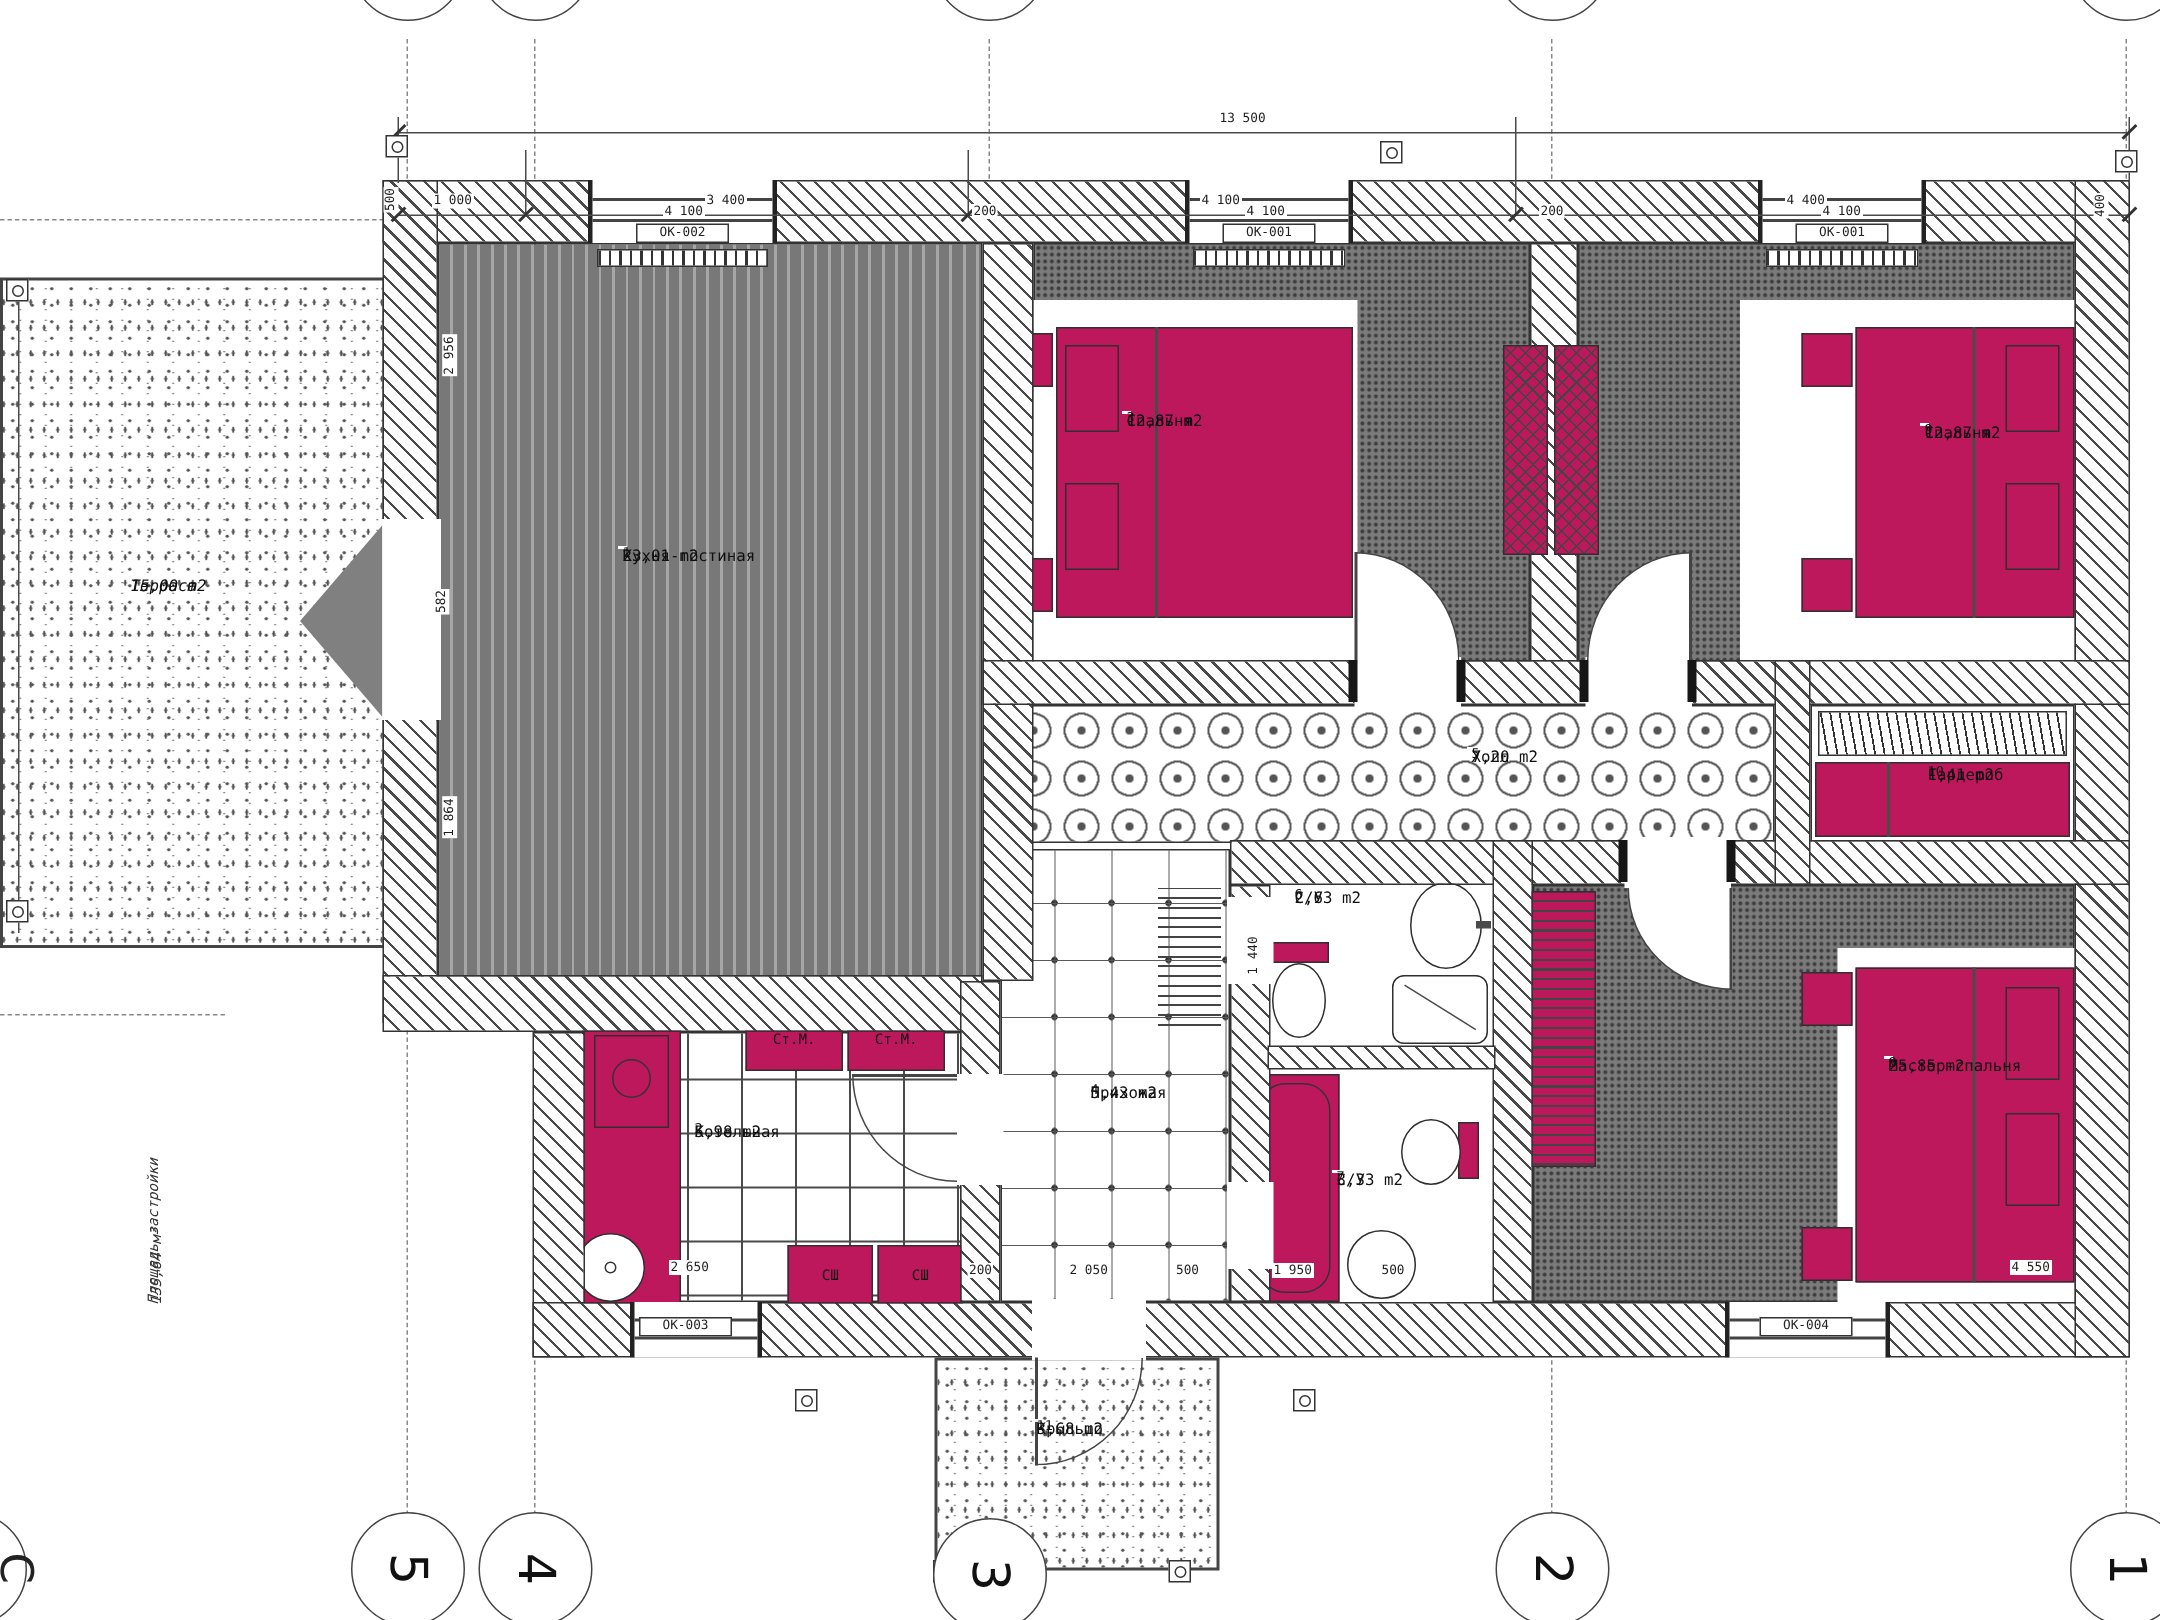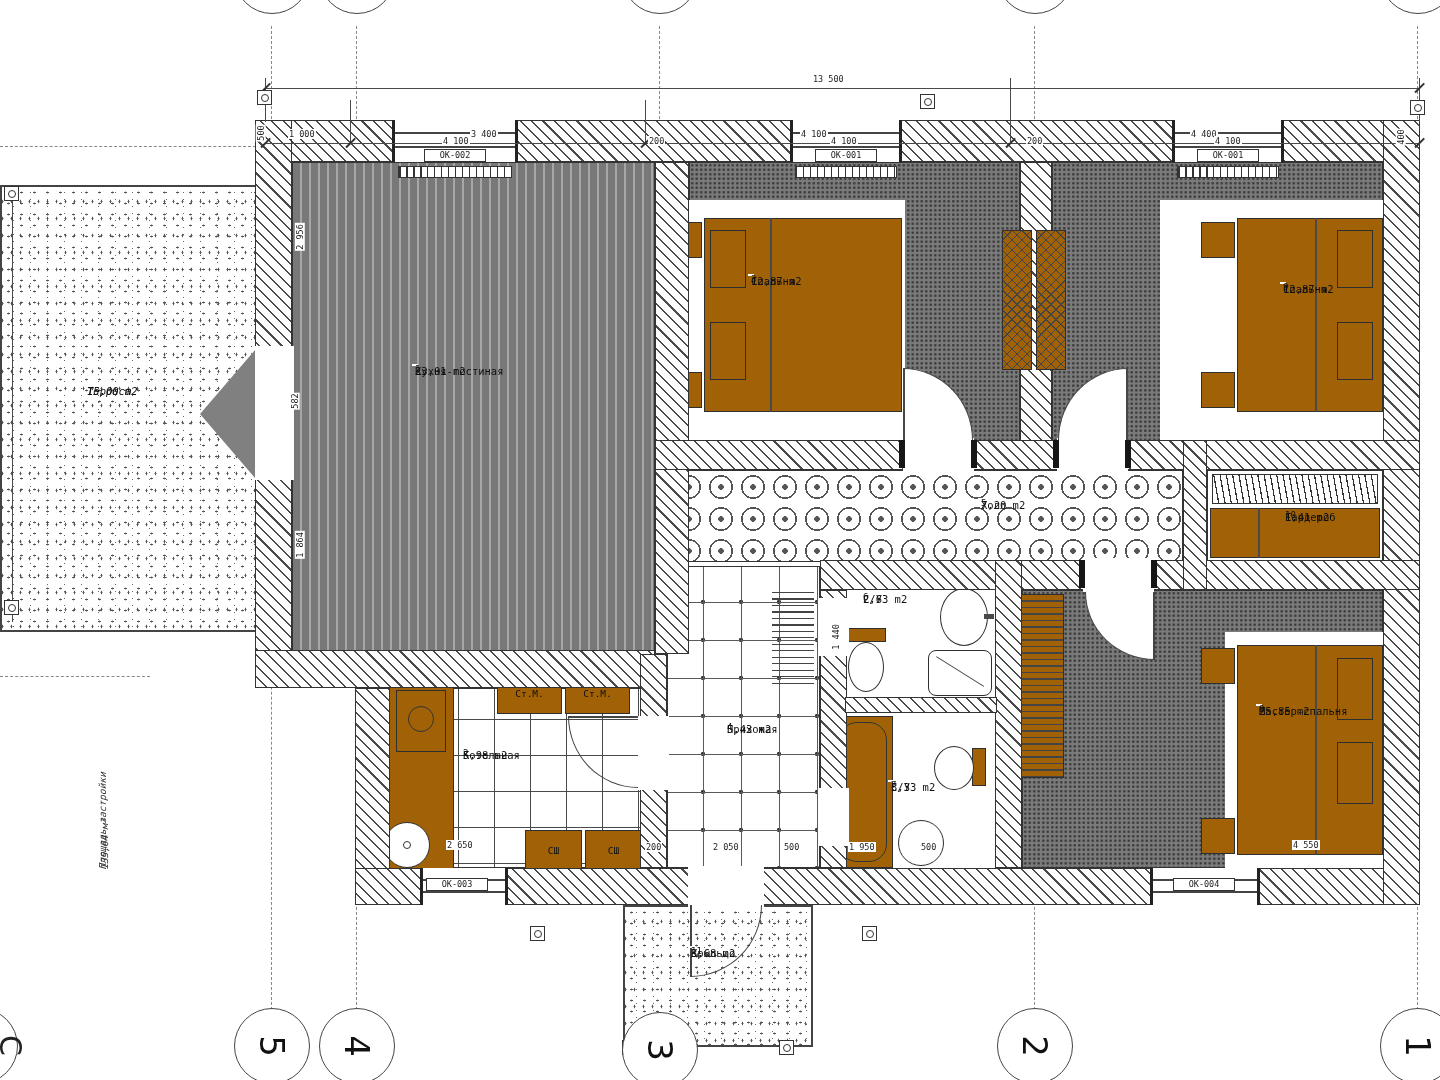--- a/index.html
+++ b/index.html
@@ -9,21 +9,21 @@
 
   
   .hatch{background:repeating-linear-gradient(45deg,#fdfdfd 0 6.5px,#4a4a4a 6.5px 8px);border:1px solid #333;}
   .floor-wood{background:repeating-linear-gradient(90deg,#787878 0 7px,#a6a6a6 7px 9px);border:1px solid #333;}
   .floor-dark{background-color:#7b7b7b;background-image:radial-gradient(#3d3d3d 1px,transparent 1.6px);background-size:4.5px 4.5px;border:1px solid #333;}
   .floor-hall{background-color:#fff;background-image:radial-gradient(circle at 16px 16px,transparent 10.5px,#555 10.5px 12px,transparent 12px),radial-gradient(#555 2.6px,transparent 3px);background-size:32px 32px,32px 32px;border:1px solid #333;}
   .floor-grid{background-color:#fff;background-image:linear-gradient(#4a4a4a 1.3px,transparent 1.3px),linear-gradient(90deg,#4a4a4a 1.3px,transparent 1.3px);background-size:36px 36px;background-position:-5px -6px;border:1px solid #333;}
   .floor-grid2{background-color:#fff;background-image:linear-gradient(#5a5a5a 1px,transparent 1px),linear-gradient(90deg,#5a5a5a 1px,transparent 1px),radial-gradient(#333 2px,transparent 2.3px);background-size:38px 38px,38px 38px,38px 38px;background-position:-3px -3px,-3px -3px,16px 16px;border:1px solid #333;}
   .stipple{background-color:#fff;background-image:radial-gradient(#555 1px,transparent 1.3px),radial-gradient(#555 .9px,transparent 1.1px),radial-gradient(#666 .8px,transparent 1px);background-size:13px 11px,9px 17px,17px 7px;background-position:0 0,5px 6px,3px 2px;}
   .whitebox{background:#fff;}
-  .furn{background:#a16207;border:1.5px solid #2f2f2f;}
+  .furn{background:#be185d;border:1.5px solid #2f2f2f;}
   .xpat{background-image:repeating-linear-gradient(45deg,transparent 0 6px,#444 6px 7px),repeating-linear-gradient(-45deg,transparent 0 6px,#444 6px 7px);}
   .hangers{background:repeating-linear-gradient(80deg,transparent 0 5px,#333 5px 6.2px);border:1px solid #333;background-color:#fff;}
   .hstripes{background-image:repeating-linear-gradient(0deg,#444 0 1.4px,transparent 1.4px 6.5px);}
   .radiator{border:1px solid #333;background-color:#fff;background-image:repeating-linear-gradient(90deg,#333 0 1.5px,transparent 1.5px 7px);}
   .line{background:#4a4a4a;}
   .jamb{background:#161616;}
   .dim{font-size:8.5px;line-height:10px;background:#fff;padding:0 1px;color:#1d1d1d;white-space:nowrap;}
   .dim.rot{transform:rotate(-90deg);transform-origin:center;}
   .tick{width:13px;height:1.6px;background:#333;transform:rotate(-45deg);}
   .anchor{width:15px;height:15px;border:1.6px solid #333;background:#fff;}
@@ -307,21 +307,21 @@
   <div class="dim rot" style="left:1392px;top:132px;z-index:7;">400</div>
   <div class="dim rot" style="left:286px;top:232px;z-index:7;">2 956</div>
   <div class="dim rot" style="left:286px;top:396px;z-index:7;">582</div>
   <div class="dim rot" style="left:286px;top:540px;z-index:7;">1 864</div>
   <div class="dim" style="left:446px;top:840px;z-index:7;">2 650</div>
   <div class="dim" style="left:645px;top:842px;z-index:7;">200</div>
   <div class="dim" style="left:712px;top:842px;z-index:7;">2 050</div>
   <div class="dim" style="left:783px;top:842px;z-index:7;">500</div>
   <div class="dim" style="left:848px;top:842px;z-index:7;">1 950</div>
   <div class="dim" style="left:920px;top:842px;z-index:7;">500</div>
-  <div class="dim" style="left:1292px;top:840px;z-index:7;">4 550</div>
+  <div class="dim" style="left:1340px;top:840px;z-index:7;">4 550</div>
   <div class="dim rot" style="left:822px;top:632px;z-index:7;">1 440</div>
 
   <div class="anchor" style="left:530px;top:926px;z-index:7;"></div>
   <div class="anchor" style="left:862px;top:926px;z-index:7;"></div>
   <div class="anchor" style="left:622px;top:1040px;z-index:8;"></div>
   <div class="anchor" style="left:779px;top:1040px;z-index:8;"></div>
 
   <div class="axcirc" style="left:234px;top:-62px;"></div>
   <div class="axcirc" style="left:319px;top:-62px;"></div>
   <div class="axcirc" style="left:622px;top:-62px;"></div>

